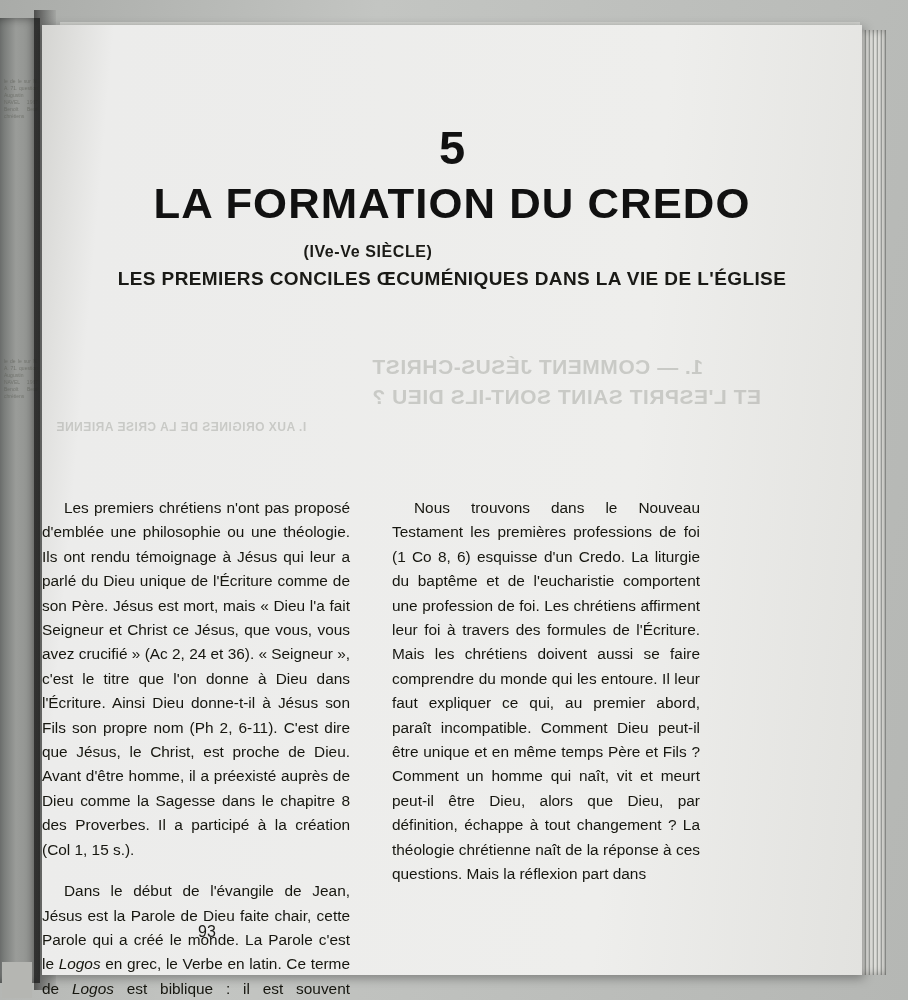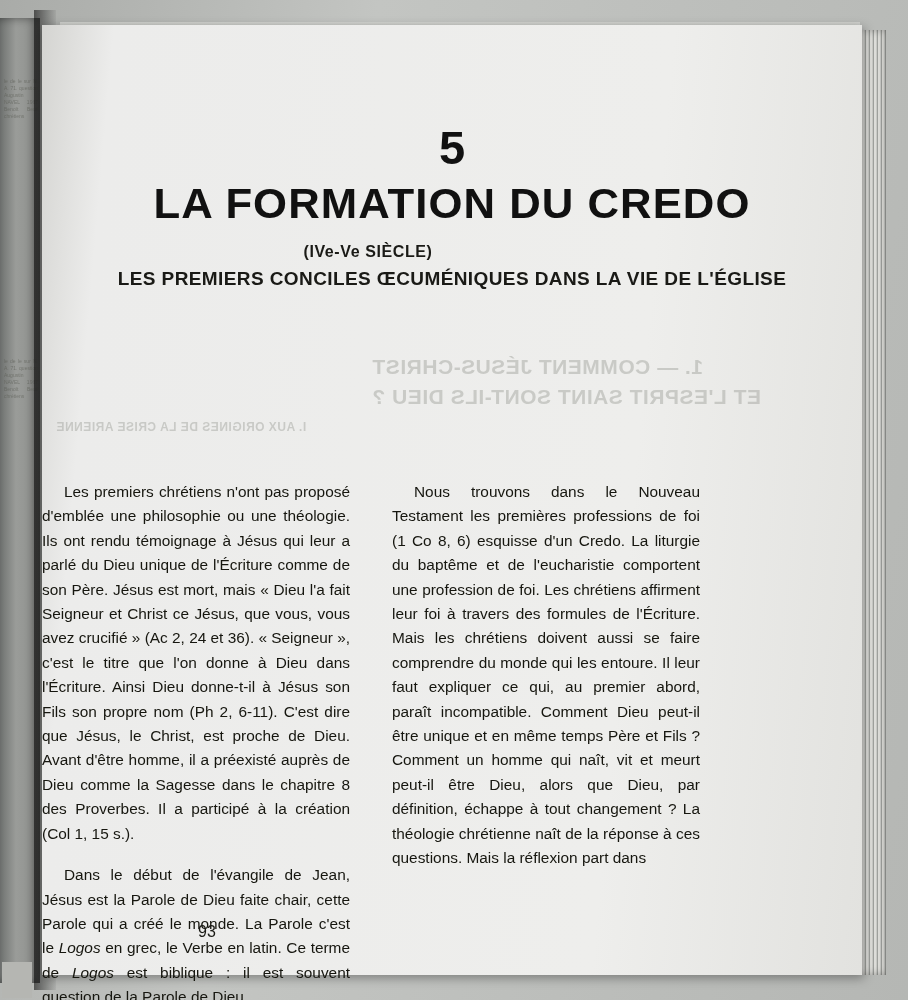--- a/index.html
+++ b/index.html
@@ -160,21 +160,21 @@
     position: absolute;
     top: 455px;
     width: 308px;
     font-size: 15.4px;
     line-height: 24.4px;
     text-align: justify;
     text-justify: inter-word;
     color: #16160f;
     font-family: "Liberation Sans", sans-serif;
   }
-  .col p { margin: 0 0 17px 0; }
+  .col p { margin: 16px 0 17px 0; }
   .col p.indent { text-indent: 22px; }
   .col i { font-style: italic; }
 
   #col-left  { left: 0px;  }
   #col-right { left: 350px; }
 
   .folio {
     position: absolute;
     top: 898px;
     left: 0;

